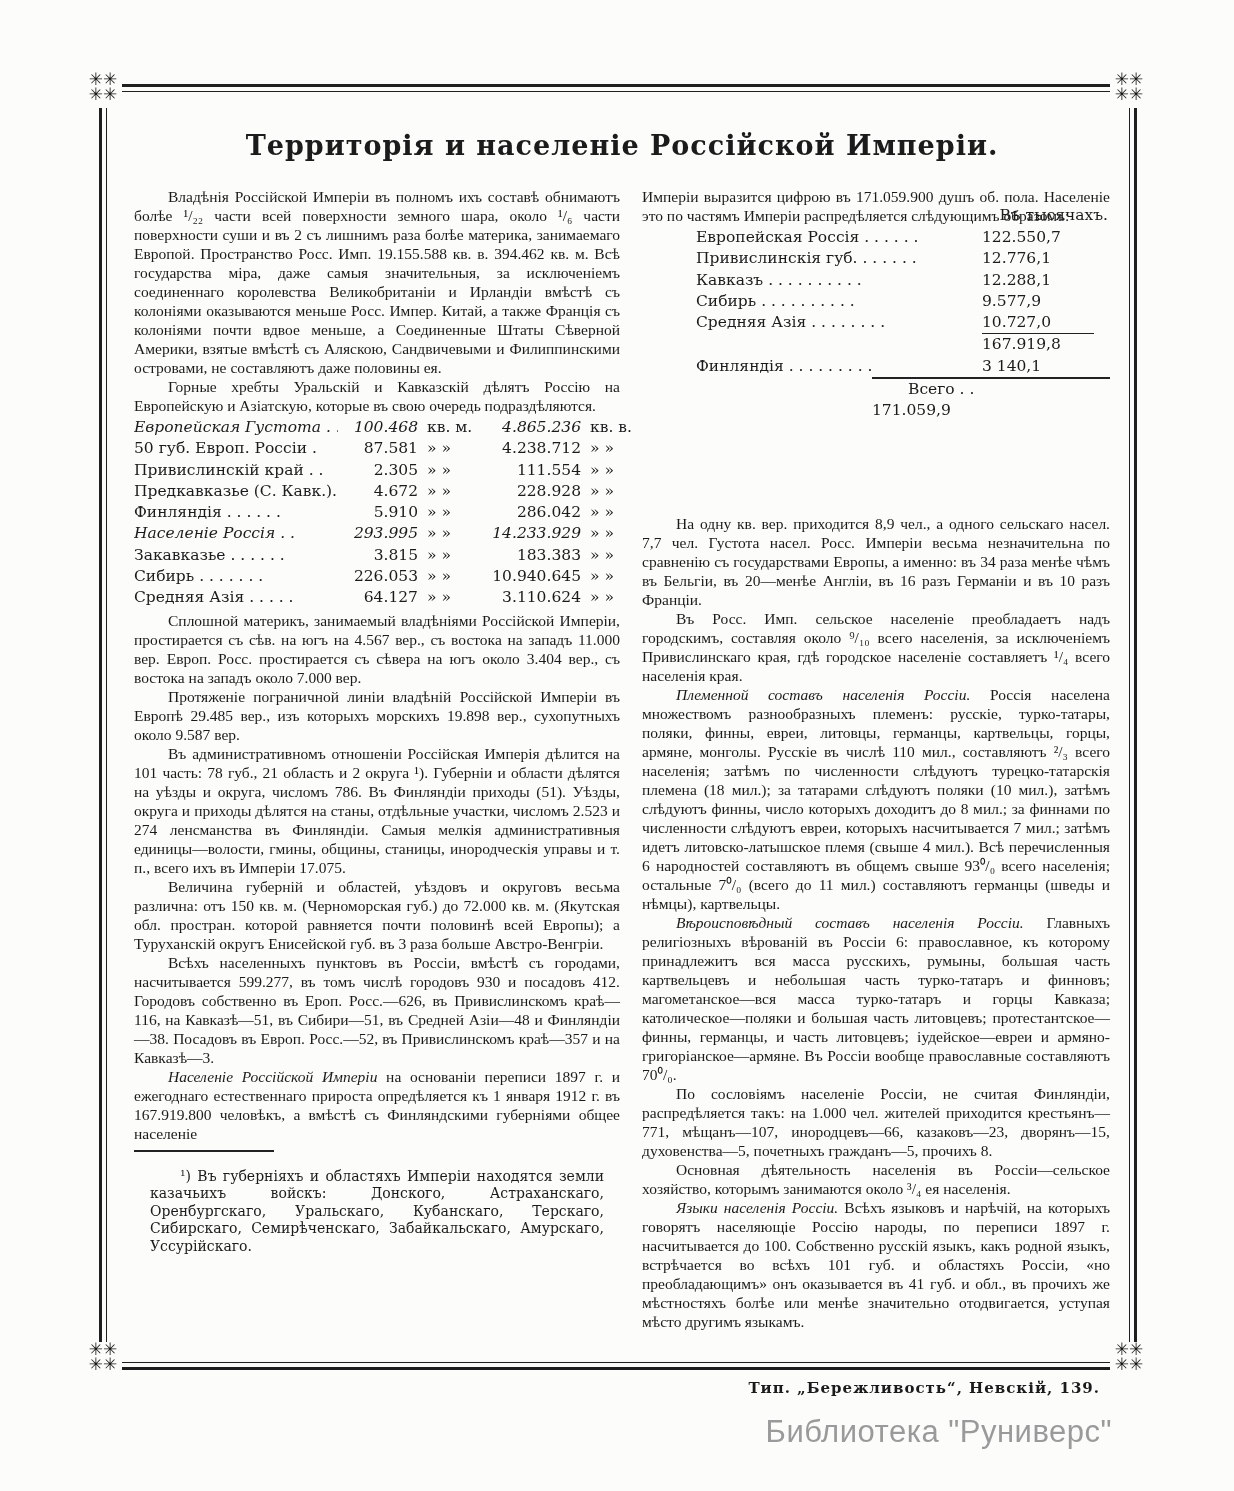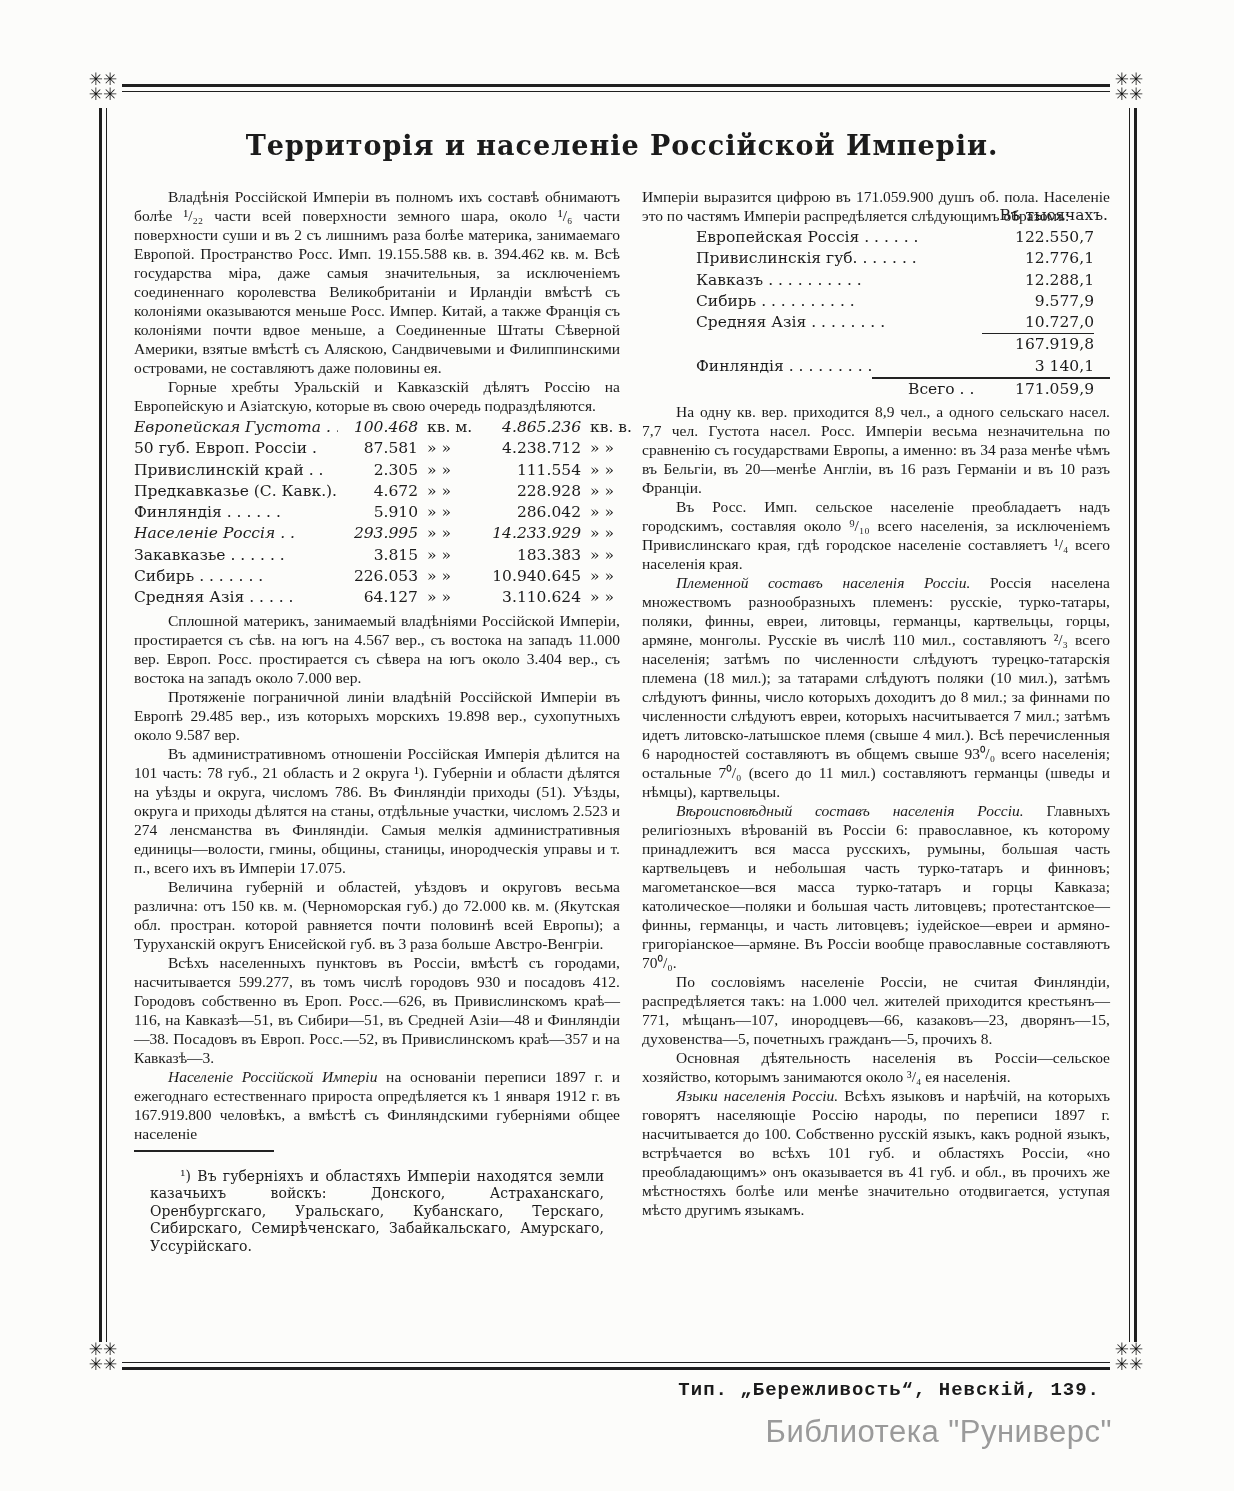--- a/index.html
+++ b/index.html
@@ -34,30 +34,30 @@
   .aname{flex:0 0 204px;overflow:hidden;}
   .av1{flex:0 0 80px;text-align:right;}
   .au1{flex:0 0 52px;padding-left:9px;}
   .av2{flex:0 0 102px;text-align:right;}
   .au2{flex:0 0 30px;padding-left:9px;}
   .arow.it .aname,.arow.it .av1,.arow.it .av2{font-style:italic;}
   
   .ptable{margin:2px 0;}
   .prow{display:flex;font-size:15.5px;line-height:21.3px;white-space:nowrap;padding-left:54px;padding-right:16px;}
   .pname{flex:1 1 auto;overflow:hidden;}
-  .pval{flex:0 0 112px;text-align:right;}
+  .pval{flex:0 0 112px;}
   .prow.sub .pval{border-top:1.5px solid #222;}
-  .prow.total{border-top:2px solid #222;margin-left:230px;padding-left:0;}
+  .prow.total{border-top:2px solid #222;margin-left:230px;padding-left:0;flex-direction:column;}
   .prow.total .pname{padding-left:36px;}
   .thousands{font-size:15.5px;line-height:19px;text-align:right;margin-top:-19px;padding-right:2px;}
   .fnrule{border-top:2px solid #222;width:140px;margin:7px 0 5px 0;}
   .footnote{font-size:14px;line-height:17.5px;text-align:justify;text-indent:30px;margin:16px;}
   .printer{
     position:absolute;left:300px;top:1379px;width:800px;text-align:right;
-    font-size:19px;font-weight:700;letter-spacing:1px;z-index:2;font-family:Liberation Mono, monospace;
+    font-size:15px;font-weight:700;letter-spacing:1px;z-index:2;
   }
   .watermark{
     position:absolute;left:400px;top:1414px;width:712px;text-align:right;
     font-size:31px;color:#9a9a9a;letter-spacing:0.5px;
     font-family:"Liberation Sans","DejaVu Sans",sans-serif;z-index:2;
   }
 </style>
 </head>
 <body>
 

